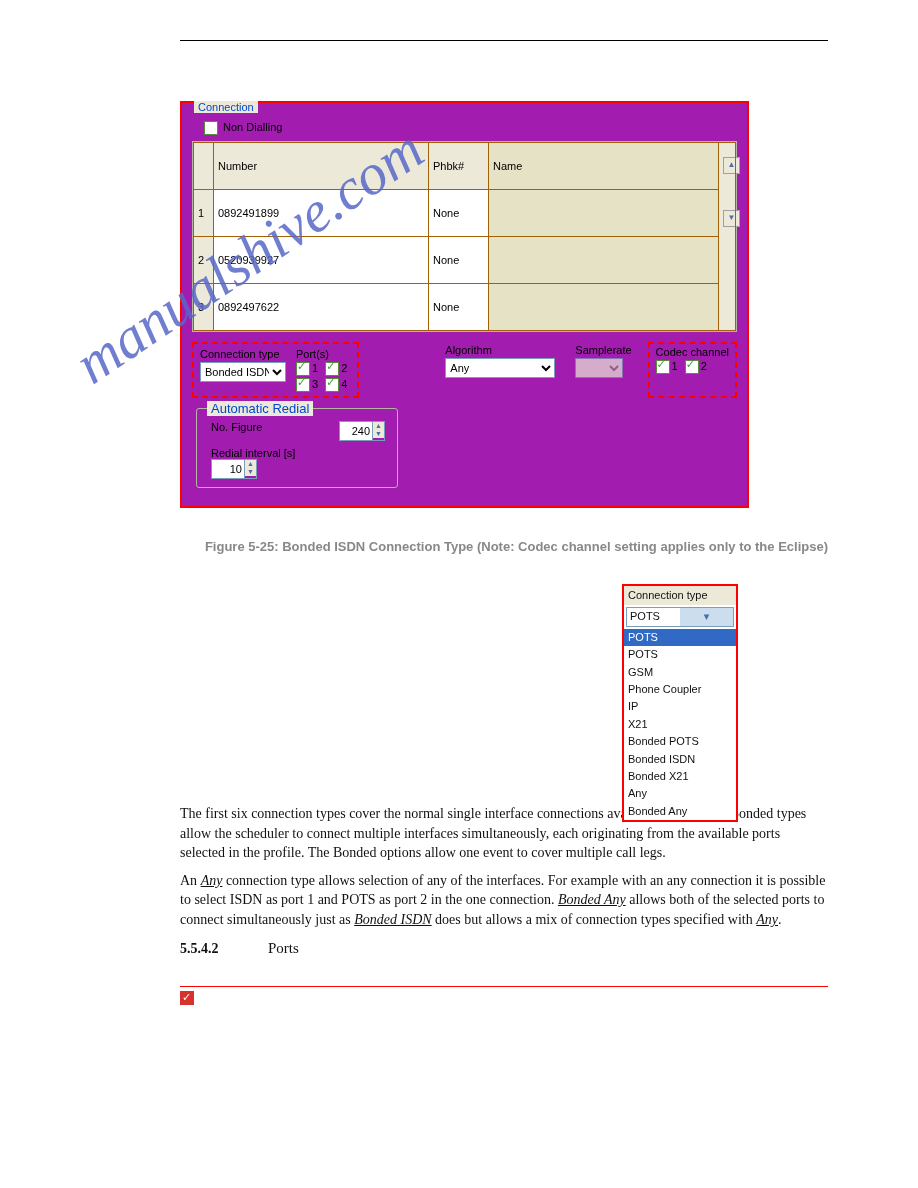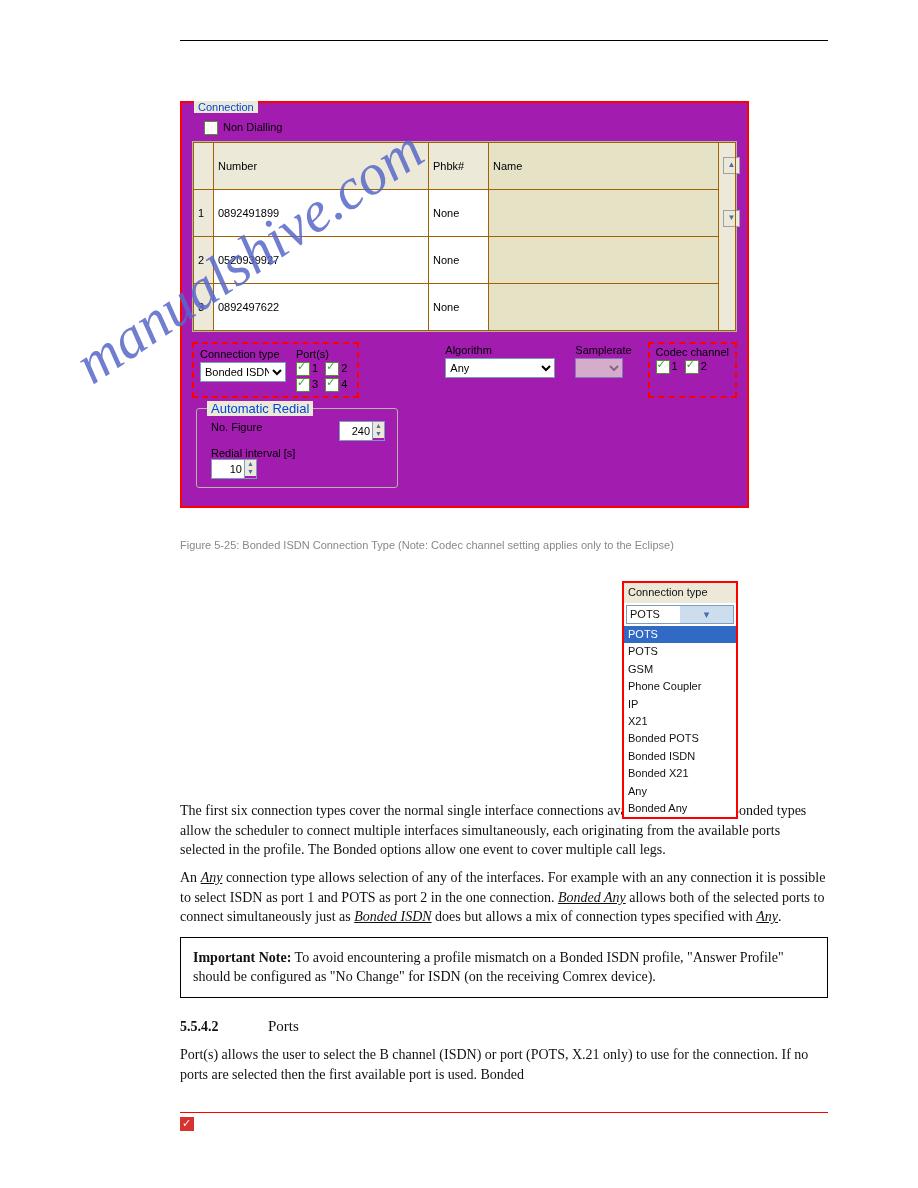--- a/index.html
+++ b/index.html
@@ -368,21 +368,21 @@
             </span>
           </div>
         </div>
 
       </div>
 
     </div>
   </div>
 
   <div class="body-text">
-    <p style="text-align:left;color:#888;font-size:11px; font-family:Arial,sans-serif;">Figure 5-25: Bonded ISDN Connection Type (Note: Codec channel setting applies only to the Eclipse)</p>
+    <p style="text-align:right;color:#888;font-size:13px; font-family:Arial,sans-serif;font-weight:bold;">Figure 5-25: Bonded ISDN Connection Type (Note: Codec channel setting applies only to the Eclipse)</p>
     <br>
 
     <div style="position:relative; min-height:220px;">
       <div class="conn-type-dropdown">
         <div class="hdr">Connection type</div>
         <div class="selbox">
           <span>POTS</span>
           <span class="arr">▾</span>
         </div>
         <div class="opts">
@@ -400,29 +400,25 @@
         </div>
       </div>
     </div>
 
     <p>The first six connection types cover the normal single interface connections available in a profile. Bonded types allow the scheduler to connect multiple interfaces simultaneously, each originating from the available ports selected in the profile. The Bonded options allow one event to cover multiple call legs.</p>
 
     <p>
       <span>An </span><i><u><span>Any</span></u></i><span> connection type allows selection of any of the interfaces. For example with an any connection it is possible to select ISDN as port 1 and POTS as port 2 in the one connection. </span><i><u><span>Bonded Any</span></u></i><span> allows both of the selected ports to connect simultaneously just as </span><i><u><span>Bonded ISDN</span></u></i><span> does but allows a mix of connection types specified with </span><i><u><span>Any</span></u></i><span>.</span>
     </p>
 
-    <div class="important">
-      <b>Important Note:</b><span> To avoid encountering a profile mismatch on a Bonded ISDN profile, "Answer Profile" should be configured as "No Change" for ISDN (on the receiving Comrex device).</span>
-    </div>
 
     <p>
       <span class="section-num">5.5.4.2</span>&nbsp;&nbsp;
       <span class="heading">Ports</span>
     </p>
-    <p>Port(s) allows the user to select the B channel (ISDN) or port (POTS, X.21 only) to use for the connection. If no ports are selected then the first available port is used. Bonded</p>
 
     <br>
     <div class="page-end">
       <span class="brandmark"></span>
       <span style="flex:1"></span>
     </div>
   </div>
 </div>
 
 </body></html>

